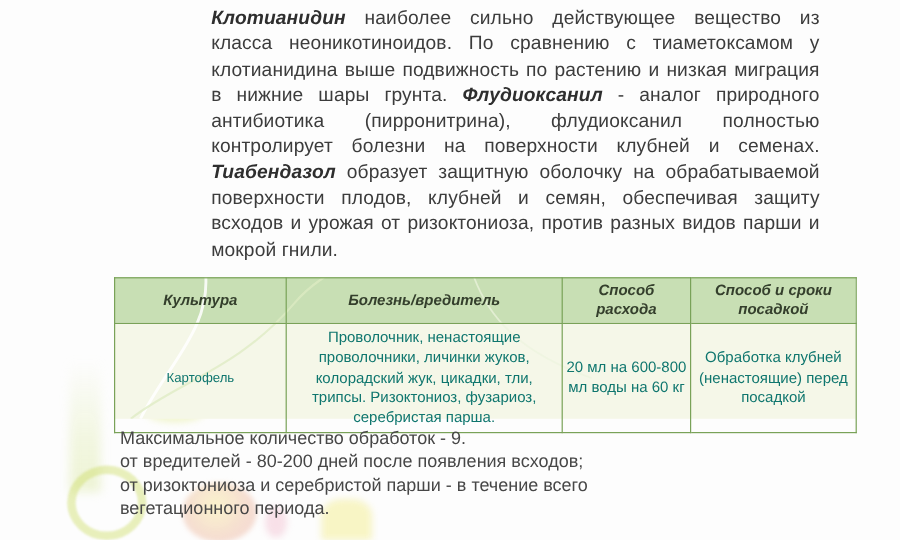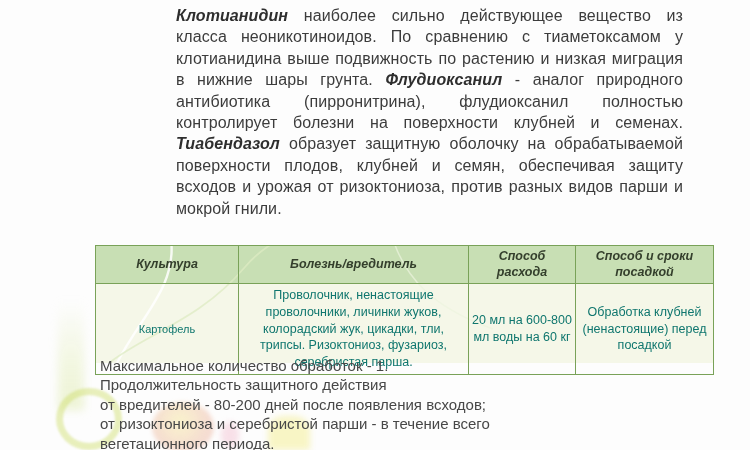--- a/index.html
+++ b/index.html
@@ -29,21 +29,21 @@
     font-size:16px;line-height:21.4px;
     color:var(--text-dark);
     text-align:justify;
     letter-spacing:.1px;
     z-index:2;
     margin-left:36px;
   }
   .intro .term{font-weight:700;font-style:italic;color:#2e2e2e;}
   
   .table-wrap{
-    position:absolute;left:95px;top:245px;width:618px;height:118px;
+    position:absolute;left:95px;top:231px;width:618px;height:118px;
     z-index:2;
   }
   .table-bg{position:absolute;inset:0;}
   .table-bg .hstrip{height:38px;background:var(--header-bg);}
   .table-bg .bstrip{height:80px;background:var(--body-bg);}
   svg.swirl{position:absolute;left:0;top:0;pointer-events:none;}
   table.info-table{
     position:absolute;left:0;top:0;
     width:618px;table-layout:fixed;
     border-collapse:collapse;
@@ -154,20 +154,19 @@
             <td class="col0">Картофель</td>
             <td class="col1">Проволочник, ненастоящие проволочники, личинки жуков, колорадский жук, цикадки, тли, трипсы. Ризоктониоз, фузариоз, серебристая парша.</td>
             <td class="col2">20 мл на 600-800 мл воды на 60 кг</td>
             <td class="col3">Обработка клубней (ненастоящие) перед посадкой</td>
           </tr>
         </tbody>
     </table>
   </div>
 
   <div class="footer-notes">
-      <div>Максимальное количество обработок - 1.</div>
-      <div>Продолжительность защитного действия</div>
+      <div>Максимальное количество обработок - 9.</div>
       <div>от вредителей - 80-200 дней после появления всходов;</div>
       <div>от ризоктониоза и серебристой парши - в течение всего</div>
       <div>вегетационного периода.</div>
     </div>
 
 </div>
 
 </body></html>

